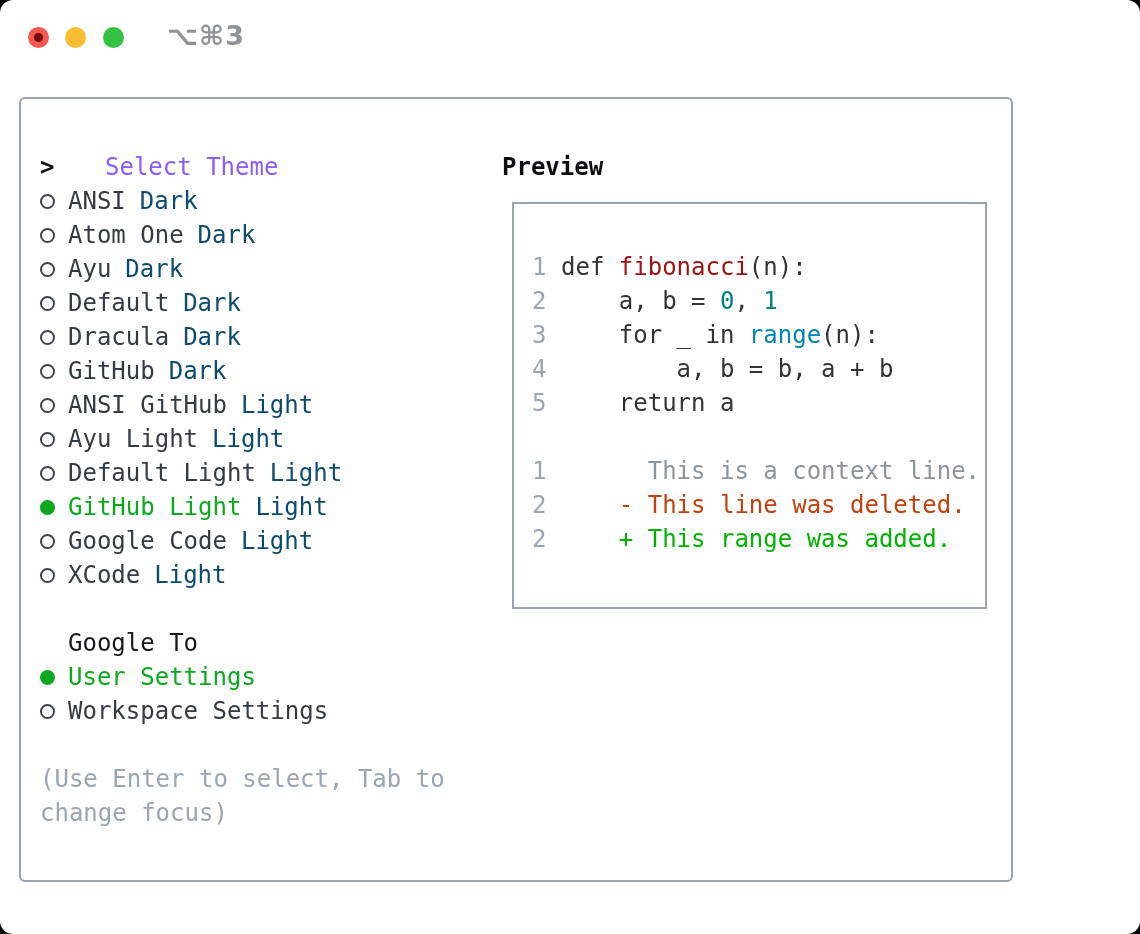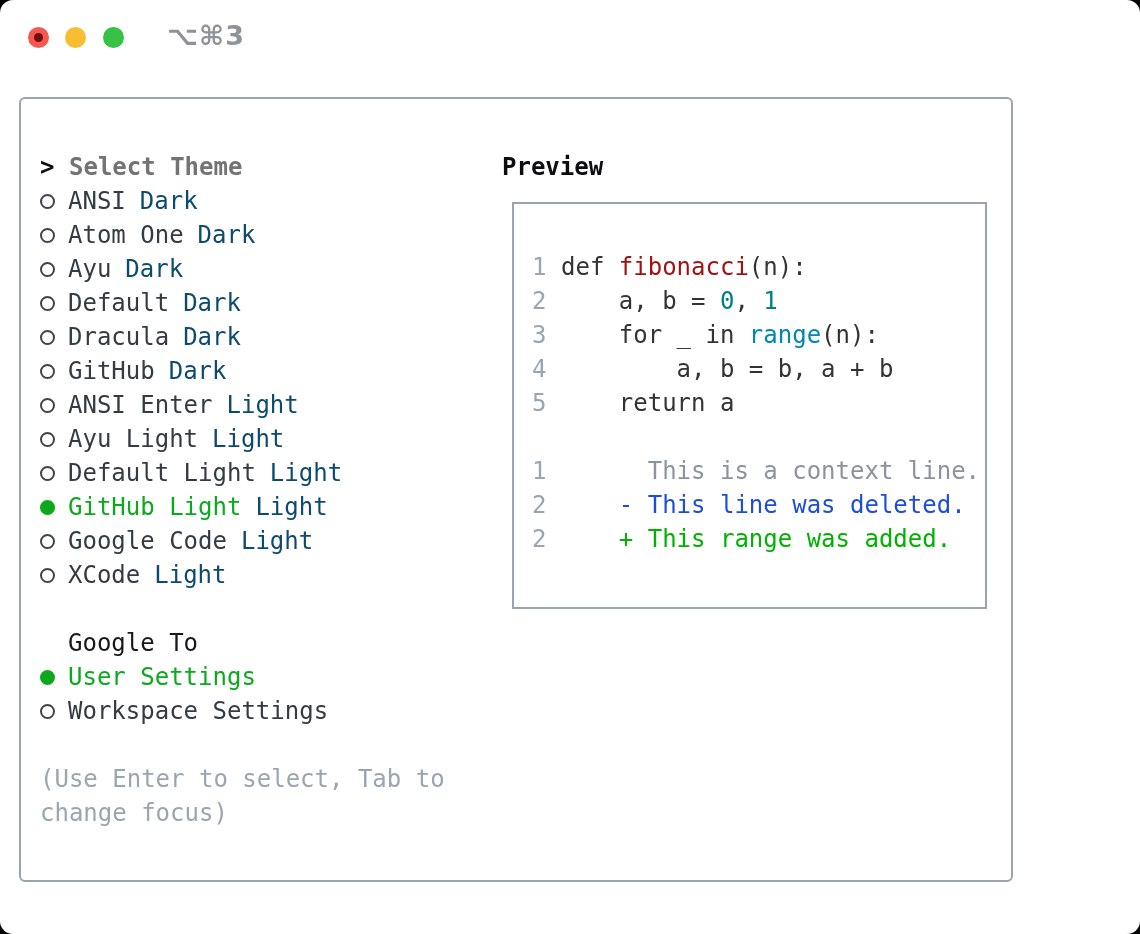--- a/index.html
+++ b/index.html
@@ -14,21 +14,21 @@
   .tl-max{left:103px;background:#35c245;}
   .window-title{position:absolute;left:167px;top:20px;font-family:"DejaVu Sans","Liberation Sans",sans-serif;
                 font-weight:bold;font-size:27px;color:#8f9398;letter-spacing:1px;}
   
   .main-box{position:absolute;left:19px;top:97px;width:994px;height:785px;box-sizing:border-box;
             border:2px solid #9aa4af;border-radius:6px;}
   .col{position:absolute;font-size:24px;line-height:34px;}
   .left-col{left:19px;top:51px;width:440px;}
   .row{height:34px;display:flex;align-items:center;white-space:pre;}
   .prompt{display:inline-block;width:29px;font-weight:bold;color:#0b0d10;}
-  .heading{font-weight:bold;color:#737373;}
+  .heading{font-weight:normal;color:#8b5cf6;margin-left:36px;}
   .marker{display:inline-block;width:15px;height:15px;box-sizing:border-box;border:2px solid #3e454d;
           border-radius:50%;margin-right:13px;flex:0 0 auto;}
   .marker.sel{background:#0ca81e;border-color:#0ca81e;}
   .item-label{color:#343b43;}
   .item.sel .item-label{color:#0ca81e;}
   .tag{color:#0c4a6e;margin-left:14px;}
   .indent{display:inline-block;width:28px;}
   .apply-heading{color:#15181c;}
   .hint{color:#9aa5b2;}
   
@@ -36,21 +36,21 @@
   .preview-heading{font-weight:bold;color:#0b0d10;height:34px;line-height:34px;}
   .preview-box{margin-top:18px;margin-left:10px;width:475px;height:407px;box-sizing:border-box;
                border:2px solid #9aa4af;padding:46px 0 0 18px;overflow:hidden;}
   .crow{height:34px;line-height:34px;white-space:pre;font-size:24px;}
   .lnum{display:inline-block;width:15px;margin-right:14px;color:#9aa5b2;}
   .seg-plain{color:#333333;}
   .seg-fn{color:#9e1111;}
   .seg-number{color:#008080;}
   .seg-builtin{color:#0086b3;}
   .seg-context{color:#8b949c;}
-  .seg-deleted{color:#1d4ed8;margin-top:28px;}
+  .seg-deleted{color:#c2410c;margin-top:28px;}
   .seg-added{color:#00b200;}
 </style>
 </head>
 <body>
 
 <div class="window">
 
   <div class="titlebar">
     <span class="tl-dot tl-close">
         <span class="inner"></span>
@@ -66,21 +66,21 @@
       <div class="row">
         <span class="prompt">&gt;</span><span class="heading">Select Theme</span>
       </div>
       <div id="theme-items">
           <div class="row item"><span class="marker"></span><span class="item-label">ANSI</span><span class="tag">Dark</span></div>
           <div class="row item"><span class="marker"></span><span class="item-label">Atom One</span><span class="tag">Dark</span></div>
           <div class="row item"><span class="marker"></span><span class="item-label">Ayu</span><span class="tag">Dark</span></div>
           <div class="row item"><span class="marker"></span><span class="item-label">Default</span><span class="tag">Dark</span></div>
           <div class="row item"><span class="marker"></span><span class="item-label">Dracula</span><span class="tag">Dark</span></div>
           <div class="row item"><span class="marker"></span><span class="item-label">GitHub</span><span class="tag">Dark</span></div>
-          <div class="row item"><span class="marker"></span><span class="item-label">ANSI Enter</span><span class="tag">Light</span></div>
+          <div class="row item"><span class="marker"></span><span class="item-label">ANSI GitHub</span><span class="tag">Light</span></div>
           <div class="row item"><span class="marker"></span><span class="item-label">Ayu Light</span><span class="tag">Light</span></div>
           <div class="row item"><span class="marker"></span><span class="item-label">Default Light</span><span class="tag">Light</span></div>
           <div class="row item sel"><span class="marker sel"></span><span class="item-label">GitHub Light</span><span class="tag">Light</span></div>
           <div class="row item"><span class="marker"></span><span class="item-label">Google Code</span><span class="tag">Light</span></div>
           <div class="row item"><span class="marker"></span><span class="item-label">XCode</span><span class="tag">Light</span></div>
         </div>
       <div class="row"></div>
       <div class="row">
         <span class="indent"></span><span class="apply-heading">Google To</span>
       </div>

